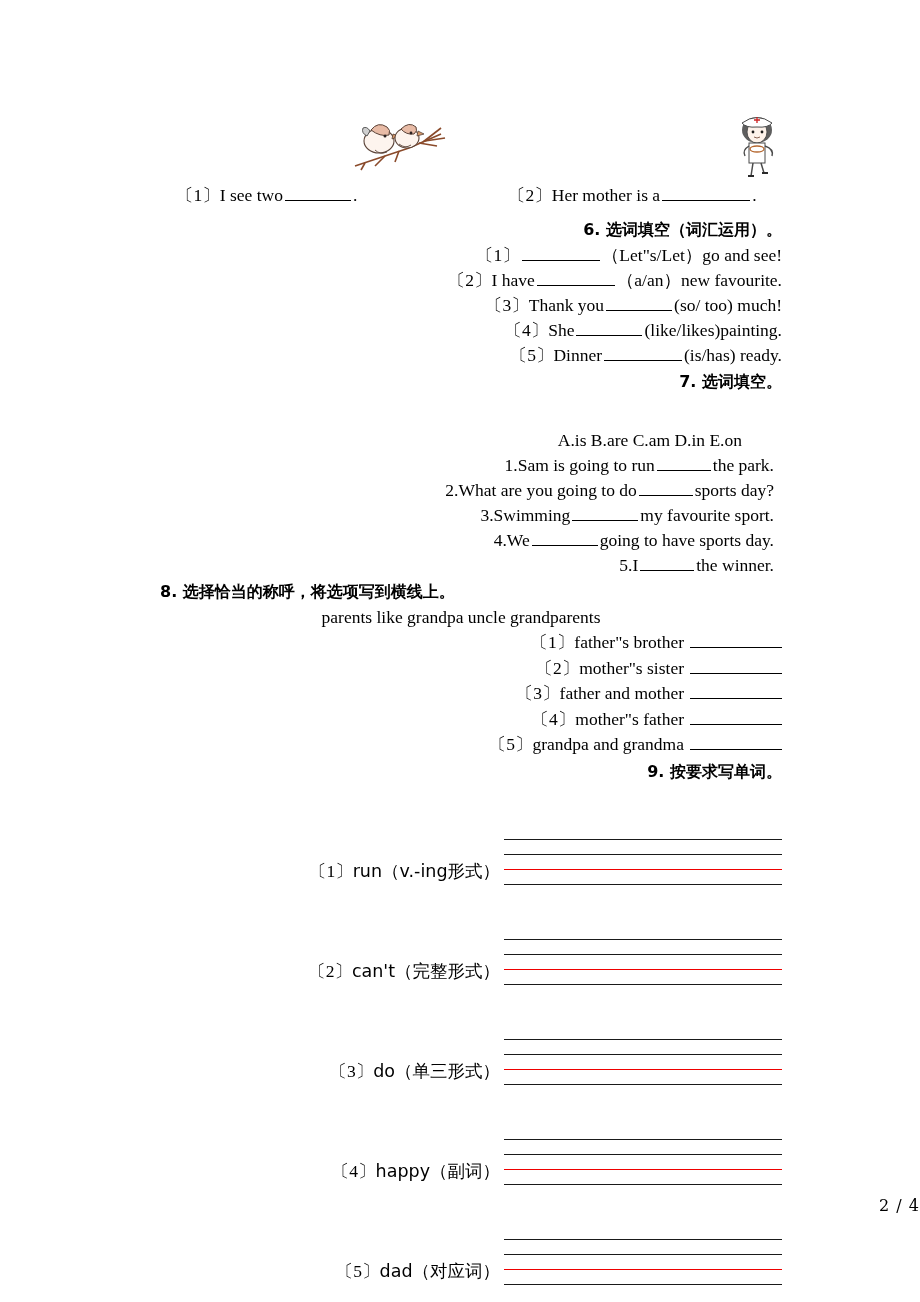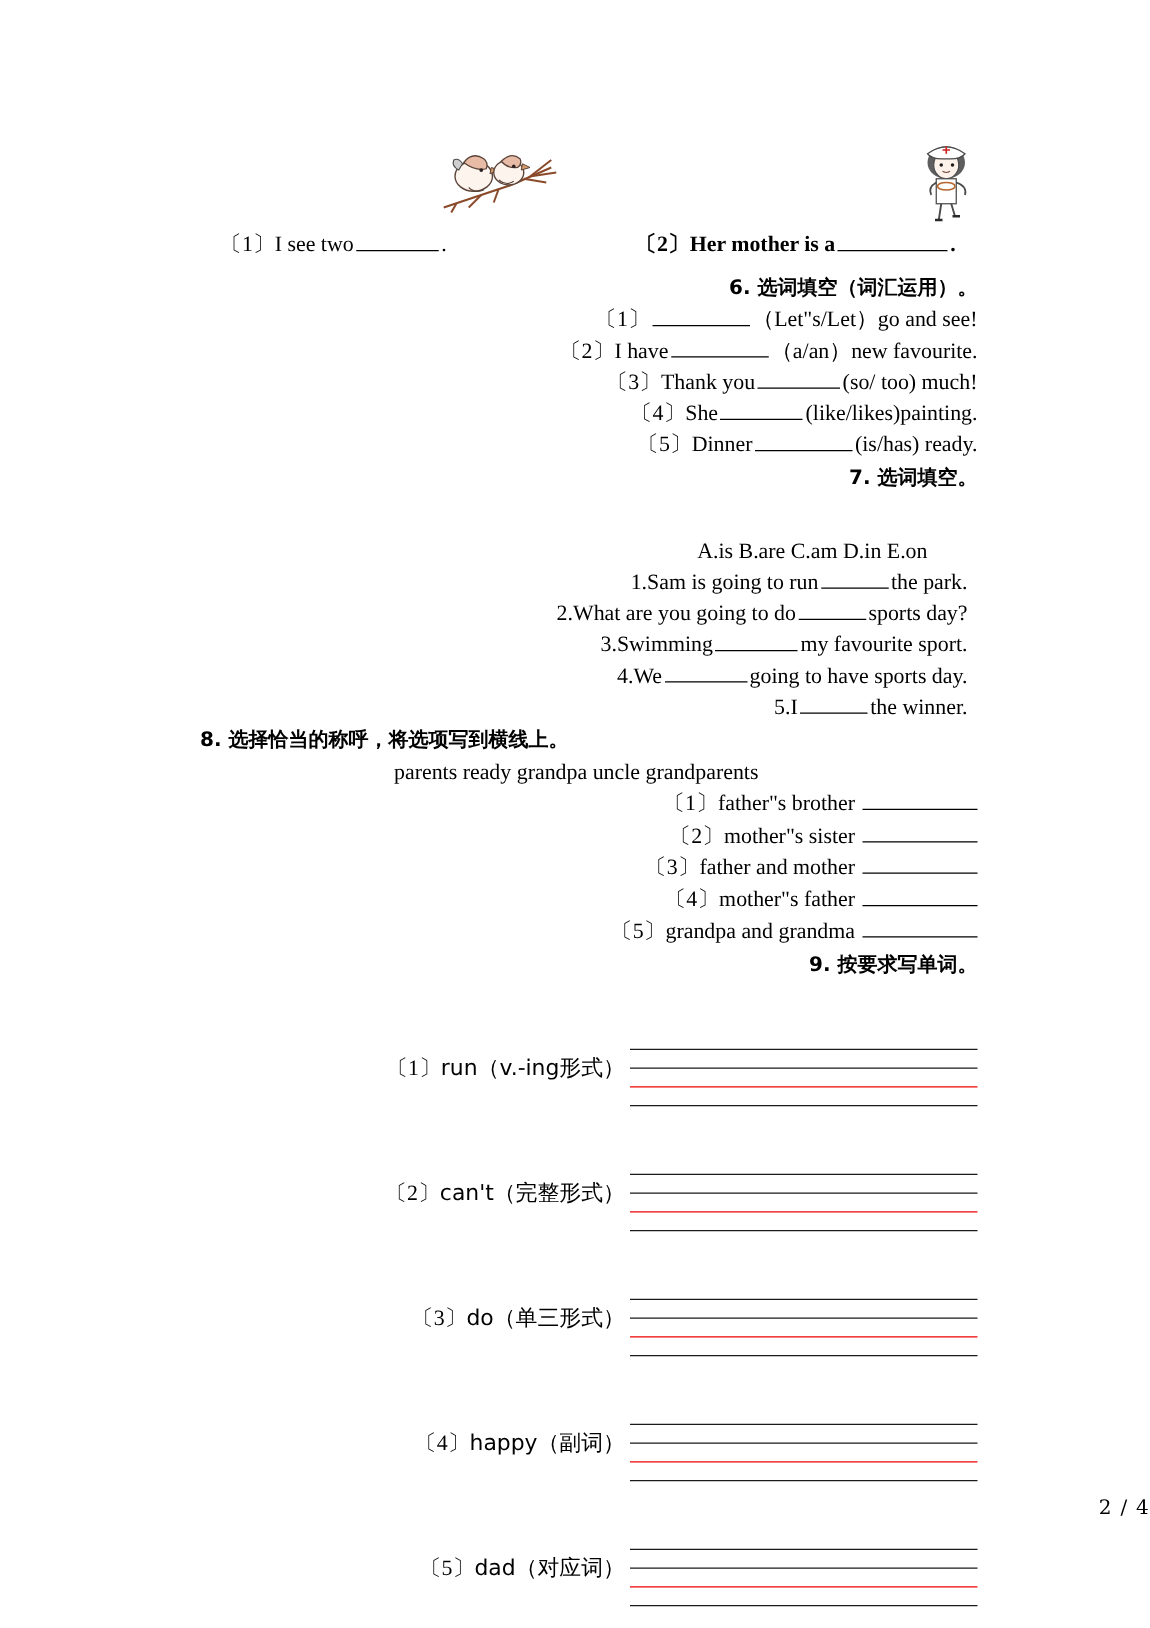--- a/index.html
+++ b/index.html
@@ -90,21 +90,21 @@
   }
 
   .q1row {
     position: relative;
     height: 26px;
     font-size: 17.5px;
     line-height: 26px;
     white-space: nowrap;
   }
   .q1row .a { position: absolute; left: 36px; top: 0; }
-  .q1row .b { position: absolute; left: 368px; top: 0; font-weight: bold; }
+  .q1row .b { position: absolute; left: 368px; top: 0; }
 
   
   .s8row {
     text-align: right;
     font-size: 17.5px;
     line-height: 25.5px;
     white-space: nowrap;
   }
   .s8row .ln {
     display: inline-block;
@@ -116,21 +116,21 @@
   }
 
   
   .s9block {
     position: relative;
     height: 100px;
   }
   .s9label {
     position: absolute;
     right: 282px;
-    bottom: 20px;
+    bottom: 4px;
     font-size: 17.5px;
     line-height: 20px;
     white-space: nowrap;
     text-align: center;
   }
   .guide {
     position: absolute;
     right: 0;
     bottom: 0;
     width: 278px;
@@ -247,21 +247,21 @@
     <div class="row r" style="padding-right:8px;"><span>3.</span><span>Swimming</span><span class="blk w7"></span><span>my favourite sport.</span></div>
 
     <div class="row r" style="padding-right:8px;font-family:Liberation Serif, serif;"><span>4.</span><span>We</span><span class="blk w7"></span><span>going to have sports day.</span></div>
 
     <div class="row r" style="padding-right:8px;"><span>5.</span><span>I</span><span class="blk w6"></span><span>the winner.</span></div>
 
     <div class="hdr" style="text-align:left; padding-left:20px;">
       <span class="cn">8. 选择恰当的称呼，将选项写到横线上。</span>
     </div>
 
-    <div class="row c">parents ready grandpa uncle grandparents</div>
+    <div class="row c">parents like grandpa uncle grandparents</div>
 
     <div class="s8row"><span>〔1〕</span><span>father"s brother</span><span class="ln"></span></div>
 
     <div class="s8row"><span>〔2〕</span><span>mother"s sister</span><span class="ln"></span></div>
 
     <div class="s8row"><span>〔3〕</span><span>father and mother</span><span class="ln"></span></div>
 
     <div class="s8row"><span>〔4〕</span><span>mother"s father</span><span class="ln"></span></div>
 
     <div class="s8row"><span>〔5〕</span><span>grandpa and grandma</span><span class="ln"></span></div>

